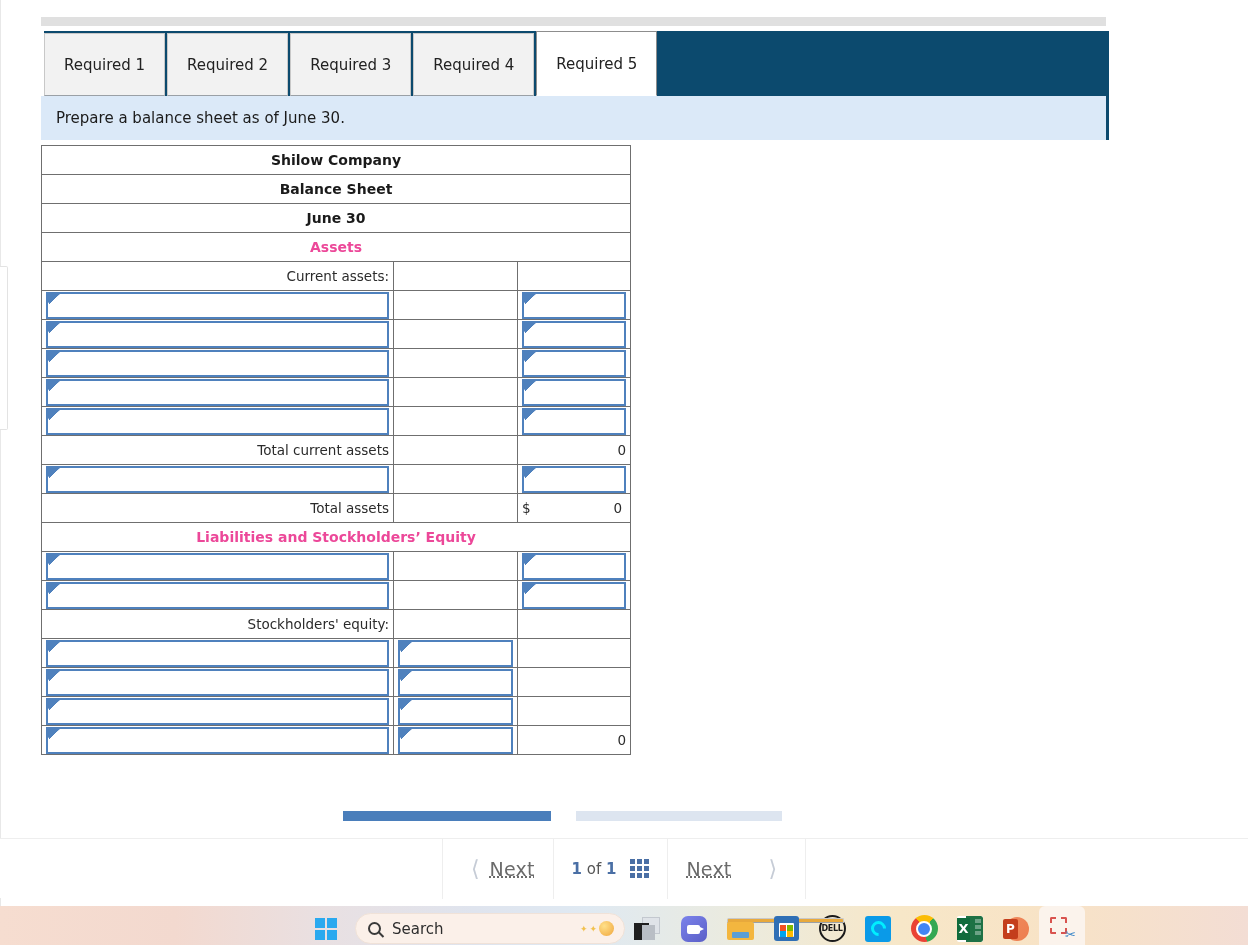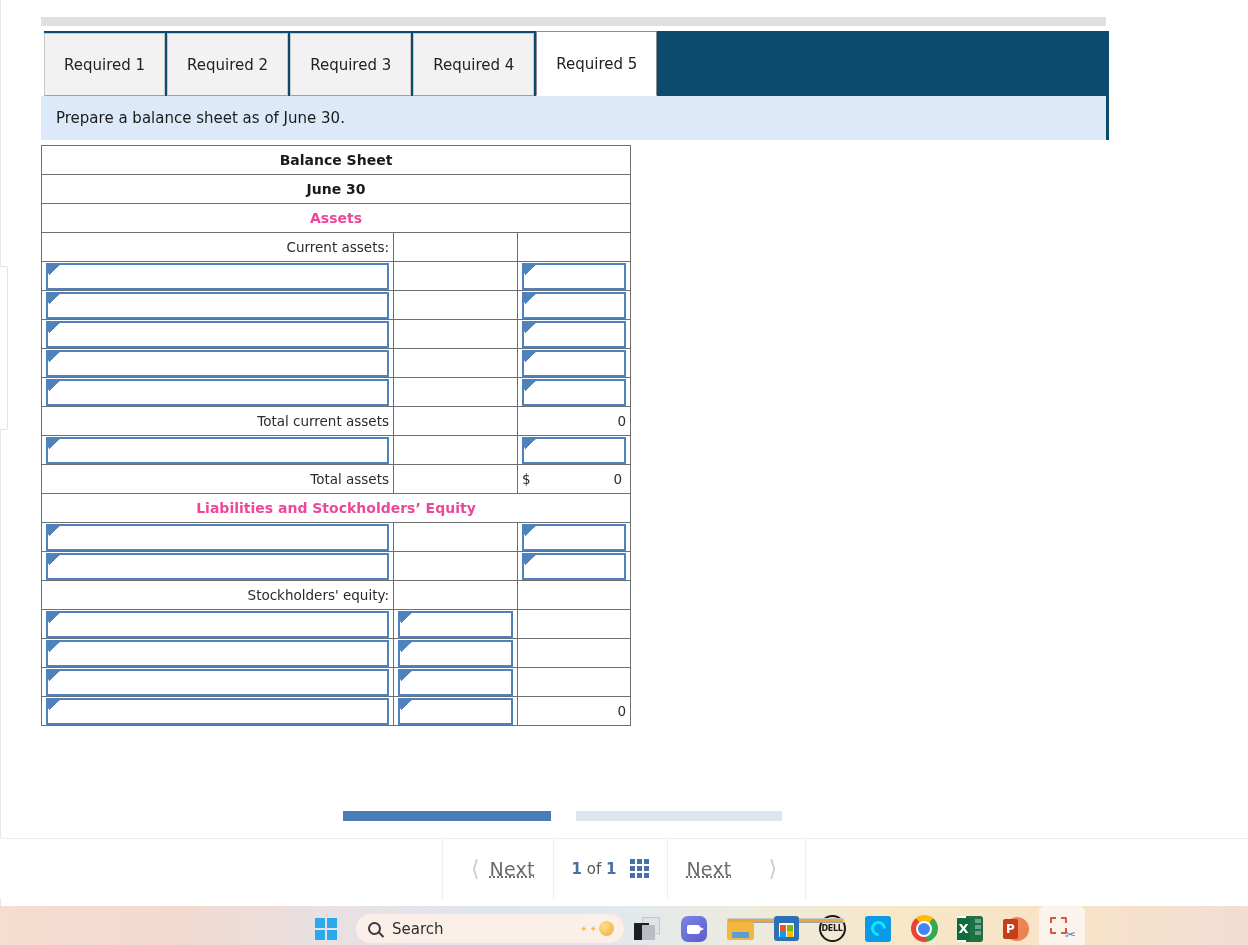--- a/index.html
+++ b/index.html
@@ -365,20 +365,23 @@
 
   <div class="sheet-wrap">
     <table class="sheet">
       <colgroup>
         <col class="c-label">
           <col class="c-mid">
           <col class="c-right">
       </colgroup>
       <tbody>
         <tr>
+          <td class="hdr-blue" colspan="3">Shilow Company</td>
+        </tr>
+        <tr>
           <td class="hdr-blue" colspan="3">Balance Sheet</td>
         </tr>
         <tr>
           <td class="hdr-blue" colspan="3">June 30</td>
         </tr>
         <tr>
           <td class="hdr-plain" colspan="3">Assets</td>
         </tr>
 
         <tr>

